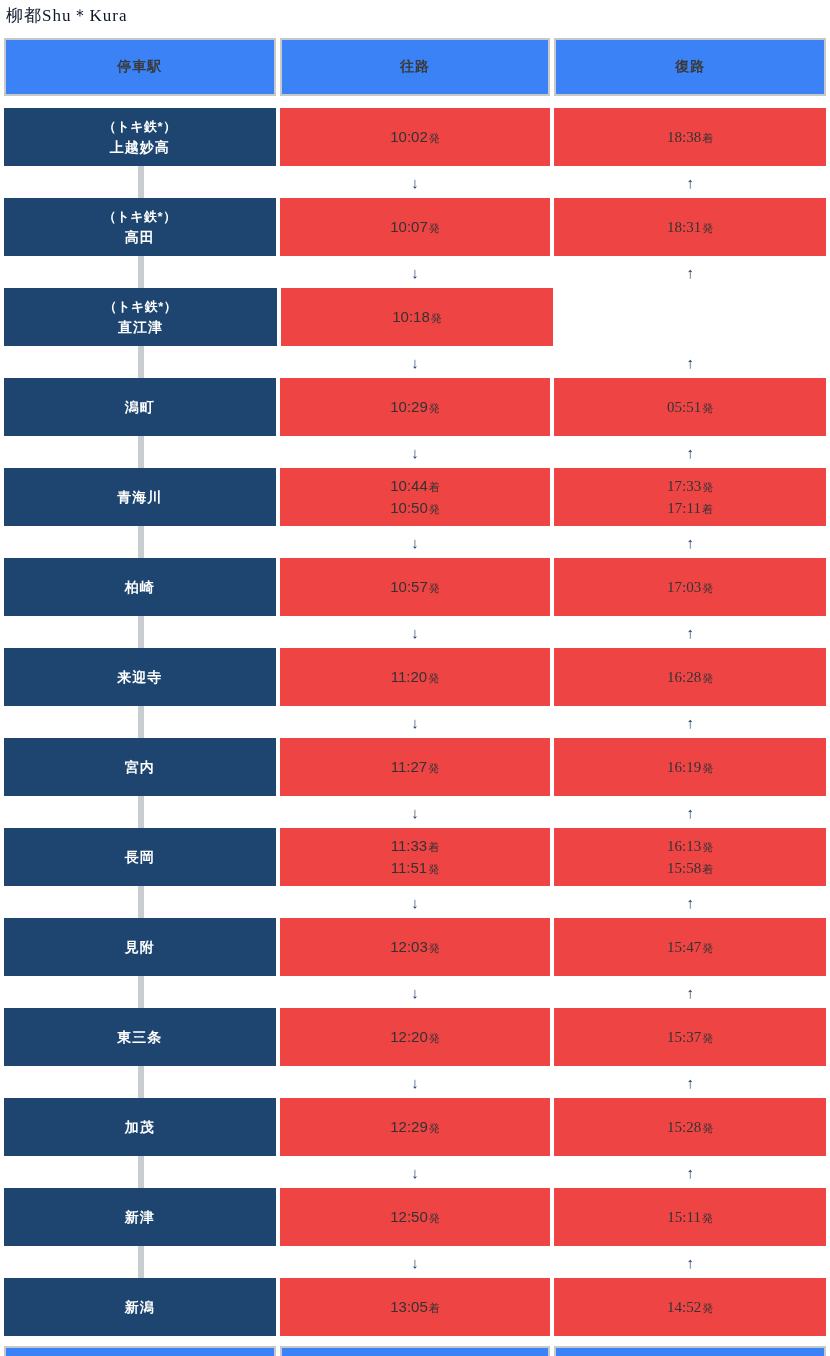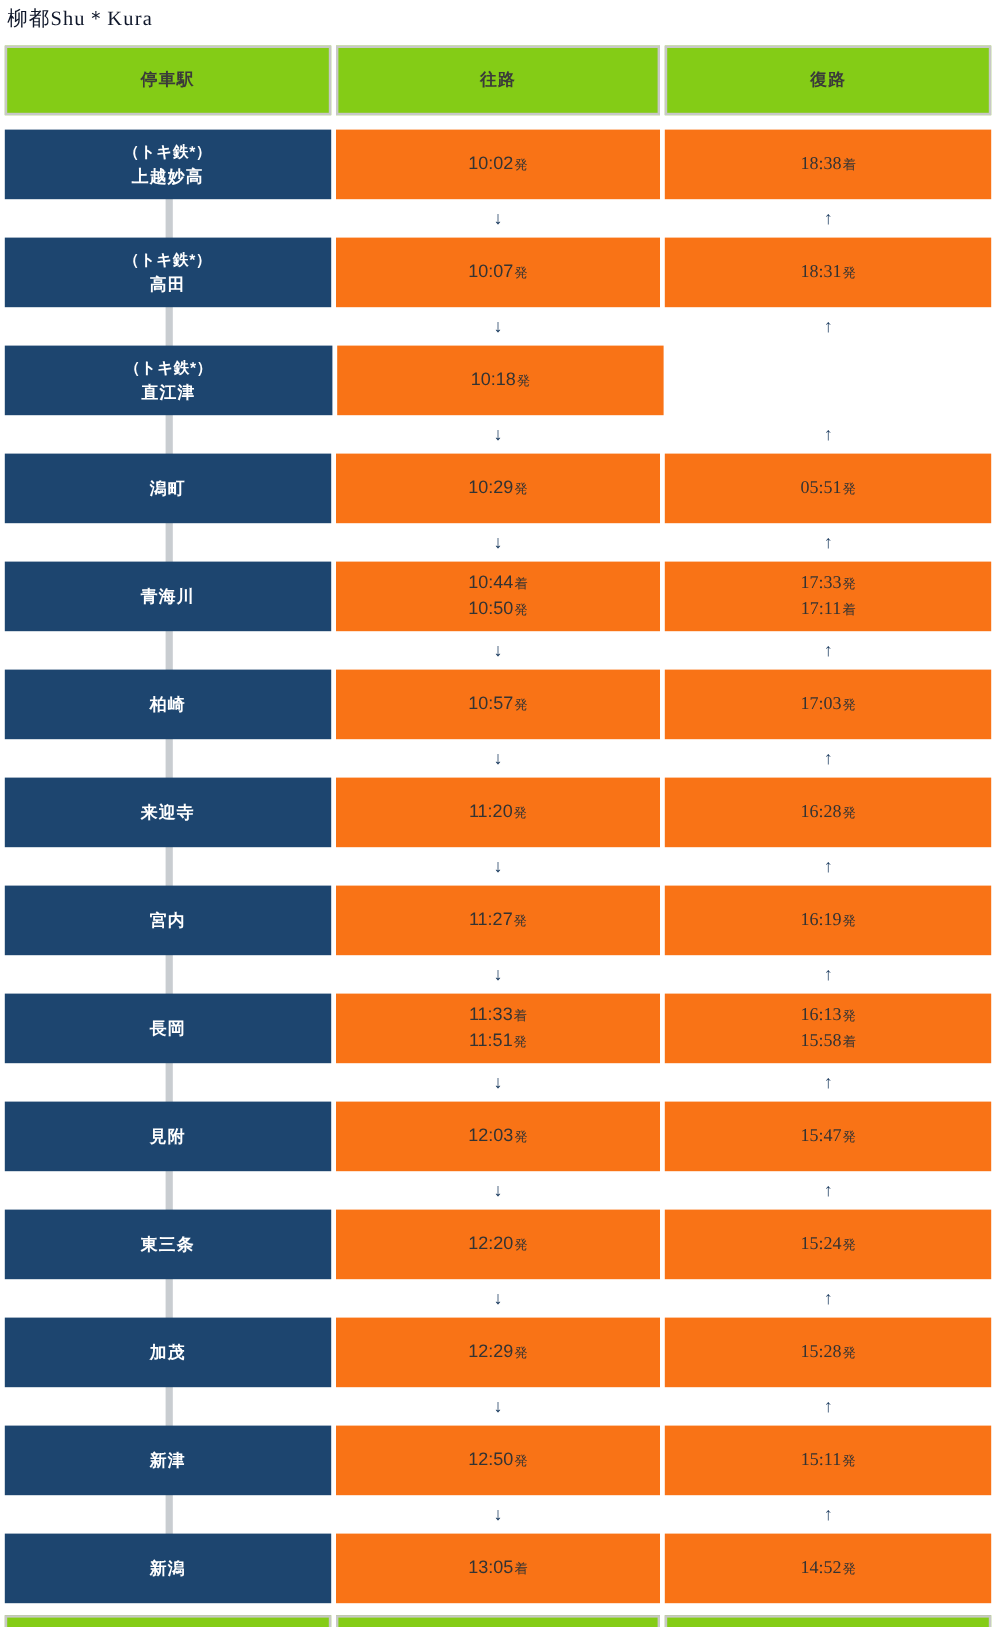--- a/index.html
+++ b/index.html
@@ -33,21 +33,21 @@
   }
 
   
   .hdr-band {
     width: 830px;
     display: flex;
     padding: 0 4px;
   }
   .hdr-cell {
     border: 2px solid #c8c8c8;
-    background: #84cc16;
+    background: #3b82f6;
     height: 58px;
     display: flex;
     align-items: center;
     justify-content: center;
     font-size: 14px;
     font-weight: 700;
     color: #3a3a3a;
     letter-spacing: 1px;
   }
   .hdr-cell.station { width: 273px; margin-right: 4px; }
@@ -103,21 +103,21 @@
   .st-pre {
     font-size: 13px;
     font-weight: 700;
     letter-spacing: 0.5px;
   }
 
   
   .tm-cell {
     width: 272px;
     margin-right: 4px;
-    background: #f97316;
+    background: #ef4444;
     height: 58px;
     display: flex;
     flex-direction: column;
     align-items: center;
     justify-content: center;
     font-size: 15px;
     color: #333333;
     line-height: 1.5;
   }
   .tm-cell.last { width: 273px; margin-right: 0; font-family: Liberation Serif, serif; }
@@ -334,21 +334,21 @@
           <div class="arrow-cell last">↑</div>
         </div>
         <div class="row">
           <div class="st-cell">
             <div>東三条</div>
           </div>
           <div class="tm-cell">
             <div class="tm-line"><span>12:20</span><span class="suffix">発</span></div>
           </div>
           <div class="tm-cell last">
-            <div class="tm-line"><span>15:24</span><span class="suffix">発</span></div>
+            <div class="tm-line"><span>15:37</span><span class="suffix">発</span></div>
           </div>
         </div>
         <div class="arrow-row">
           <div class="arrow-spacer"></div>
           <div class="arrow-cell">↓</div>
           <div class="arrow-cell last">↑</div>
         </div>
         <div class="row">
           <div class="st-cell">
             <div>加茂</div>

